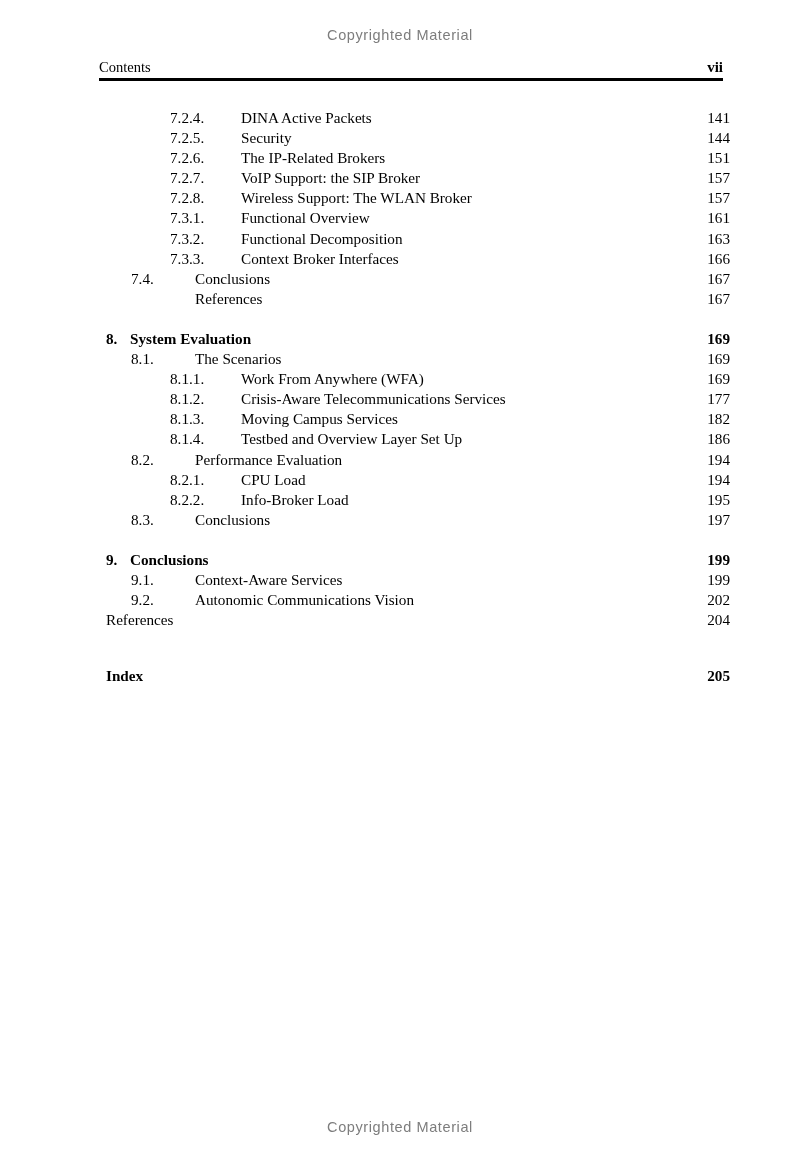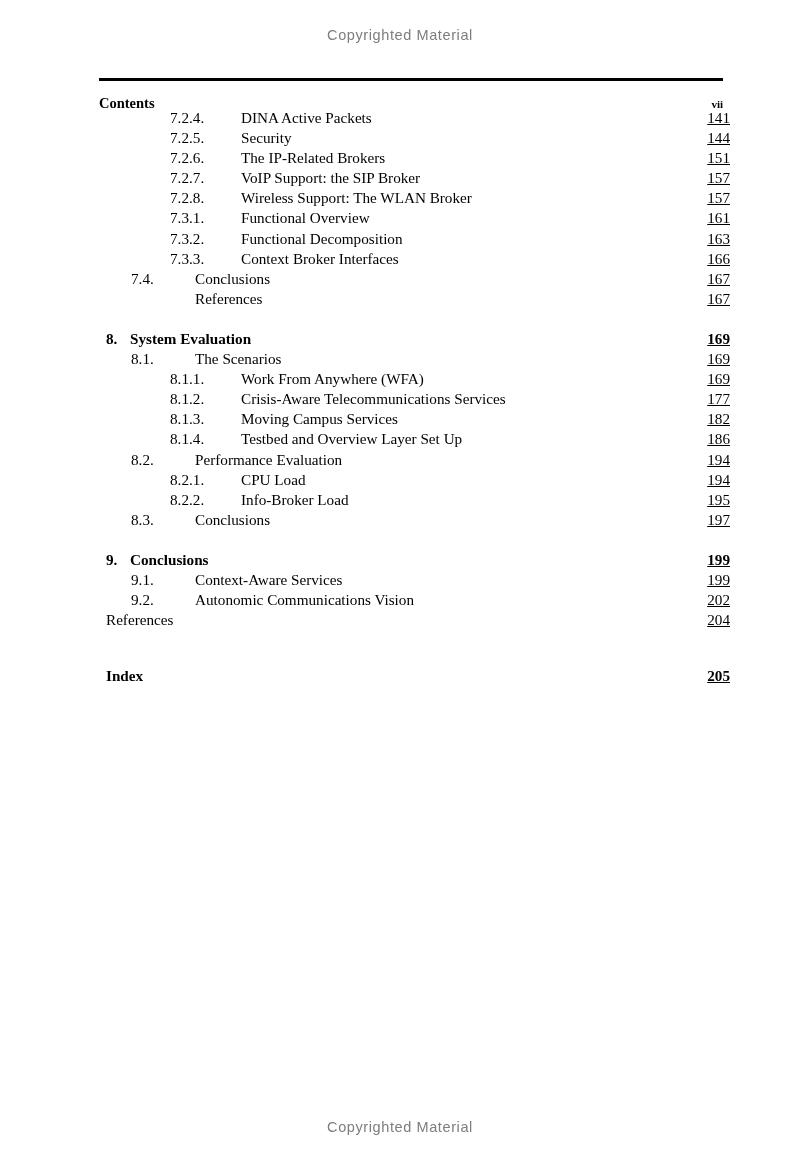--- a/index.html
+++ b/index.html
@@ -36,22 +36,22 @@
   .running-head {
     position: absolute;
     left: 99px;
     top: 59px;
     width: 624px;
     display: flex;
     justify-content: space-between;
     align-items: baseline;
     font-size: 14.5px;
   }
-  .running-head .rh-title { font-weight: bold; margin-top: 36px; }
-  .running-head .rh-folio { font-weight: bold; font-size: 11px; }
+  .running-head .rh-title { font-weight: normal; }
+  .running-head .rh-folio { font-weight: bold; font-size: 15px; }
 
   .head-rule {
     position: absolute;
     left: 99px;
     top: 78px;
     width: 624px;
     height: 2.5px;
     background: #000000;
   }
 
@@ -78,21 +78,20 @@
   }
   .label {
     flex: 1 1 auto;
     overflow: hidden;
     text-overflow: clip;
   }
   .folio {
     flex: 0 0 auto;
     text-align: right;
     min-width: 34px;
-    text-decoration: underline;
   }
 
   
   .lvl1 { font-weight: bold; }
   .lvl1 .num { width: 24px; padding-left: 0px; }
   .lvl1 .label { padding-left: 0px; }
 
   
   .lvl2 .num { width: 64px; padding-left: 25px; }
 

